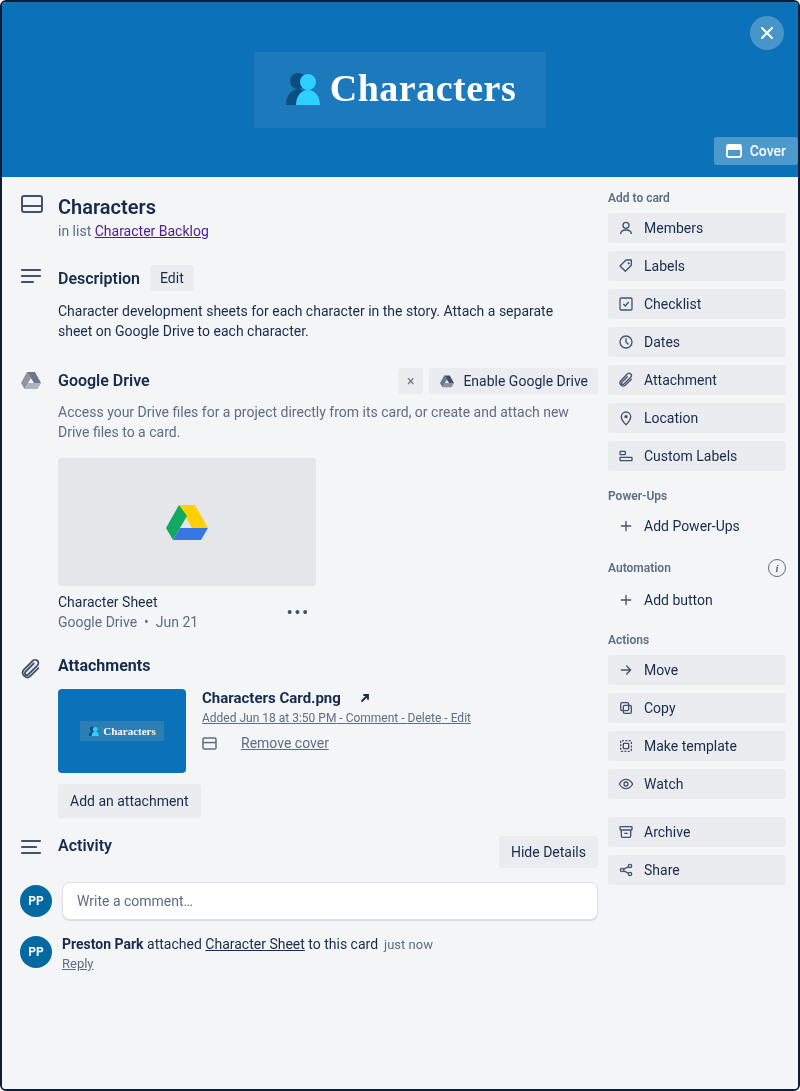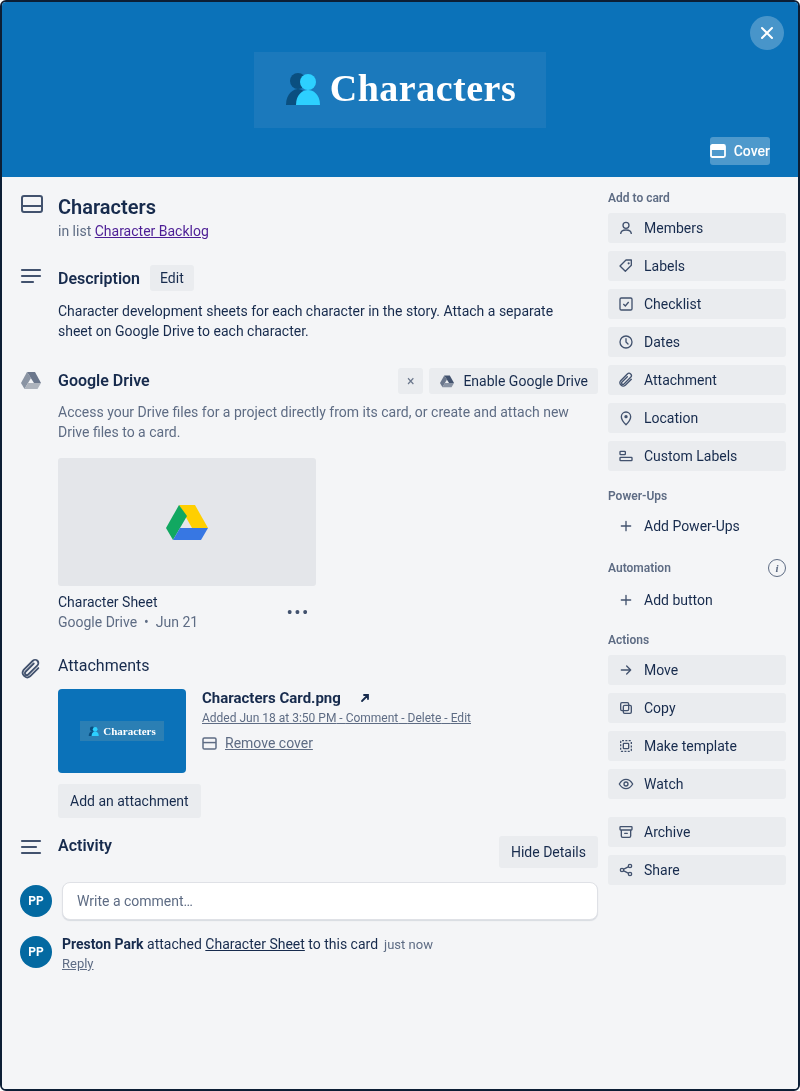--- a/index.html
+++ b/index.html
@@ -46,27 +46,27 @@
     top: 14px; right: 14px;
     width: 34px; height: 34px;
     border-radius: 50%;
     background: rgba(255,255,255,0.25);
     display: flex; align-items: center; justify-content: center;
     cursor: pointer;
     color:#fff;
   }
   .cover-btn {
     position: absolute;
-    right: 28px;
+    right: 0;
     bottom: 12px;
     background: rgba(255,255,255,0.28);
     color: #fff;
     font-size: 14px;
     font-weight: 500;
-    padding: 6px 0;
+    padding: 6px 12px;
     border-radius: 3px;
     display: flex;
     align-items: center;
     gap: 8px;
     cursor: pointer;
   }
   .content {
     background: #f4f5f7;
     display: flex;
     padding: 14px 12px 0 18px;
@@ -99,21 +99,21 @@
   .attach-wrap { display:flex; gap:16px; margin-top:14px;}
   .attach-thumb {
     width:128px; height:84px; background:#0b72b9; border-radius:4px;
     display:flex; align-items:center; justify-content:center; flex-shrink:0;
   }
   .attach-thumb .mini { background:#2b7fb4; padding:4px 8px; display:flex; align-items:center; gap:3px;}
   .attach-thumb .mini span { color:#fff; font-family:Georgia,serif; font-weight:900; font-size:11px;}
   .attach-title { font-size:15px; font-weight:700; display:flex; align-items:center; gap:18px;}
   .attach-sub { font-size:12px; color:#5e6c84; margin-top:4px;text-decoration:underline;}
   .attach-sub a { color:#5e6c84; text-decoration:underline; cursor:pointer;}
-  .remove-cover { display:flex; align-items:center; gap:8px; margin-top:10px; font-size:14px; color:#5e6c84;}
+  .remove-cover { display:flex; align-items:center; gap:24px; margin-top:10px; font-size:14px; color:#5e6c84;}
   .remove-cover span.txt { text-decoration:underline; cursor:pointer;}
   .add-attach { margin-top:18px;}
   .activity-hd { display:flex; align-items:center; margin-top:26px;}
   .activity-hd .pill-btn { margin-left:auto;}
   .comment-row { display:flex; align-items:center; gap:10px; margin-top:14px;}
   .avatar { width:32px; height:32px; border-radius:50%; background:#0369a1; color:#fff; font-size:12px; font-weight:700; display:flex;align-items:center;justify-content:center; flex-shrink:0;}
   .comment-input {
     flex:1; background:#fff; border:1px solid #dfe1e6; border-radius:8px;
     padding:10px 14px; font-size:14px; color:#5e6c84; box-shadow: 0 1px 1px rgba(9,30,66,0.12);
   }
@@ -246,21 +246,21 @@
       </div>
     </div>
 
     <div class="row section">
       <div class="gutter">
         <svg width="22" height="22" viewBox="0 0 24 24">
             <path d="M20 11l-9 9a5 5 0 01-7-7l10-10a3.5 3.5 0 015 5L9 18a2 2 0 01-3-3l9-9" fill="none" stroke="#42526e" stroke-width="2" stroke-linecap="round"></path>
           </svg>
       </div>
       <div class="body">
-        <h3 style="font-size:16px;font-weight:400;">Attachments</h3>
+        <h3 style="font-size:16px;font-weight:700;">Attachments</h3>
         <div class="attach-wrap">
           <div class="attach-thumb">
             <div class="mini">
               <svg width="12" height="10" viewBox="0 0 40 34">
                   <circle cx="14" cy="10" r="8" fill="#0a4f80"></circle>
                   <path d="M2 34 C2 22 10 18 14 18 C18 18 26 22 26 34 Z" fill="#0a4f80"></path>
                   <circle cx="24" cy="11" r="8" fill="#2dd0ff"></circle>
                   <path d="M12 34 C12 23 19 19 24 19 C29 19 36 23 36 34 Z" fill="#2dd0ff"></path>
                 </svg>
               <span>Characters</span>

